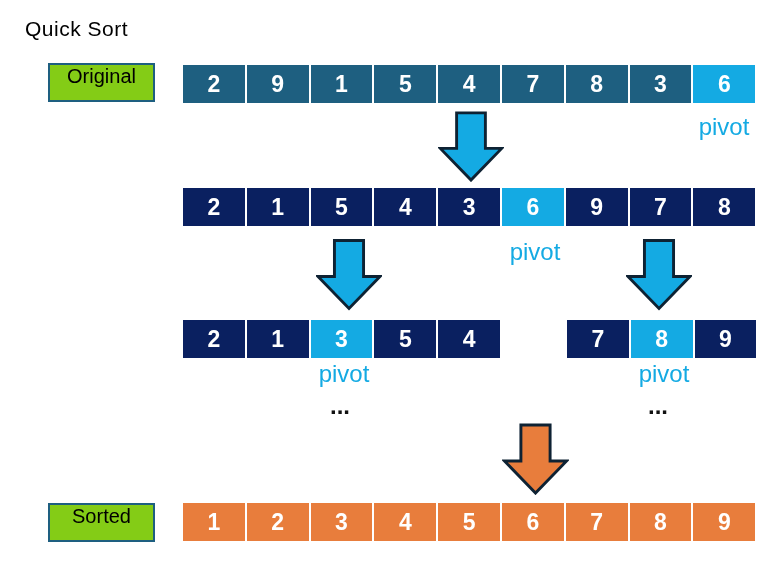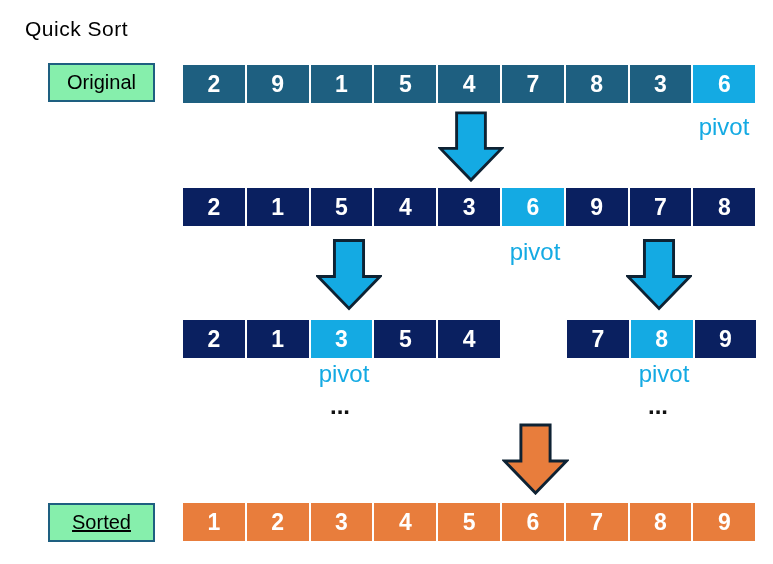--- a/index.html
+++ b/index.html
@@ -24,29 +24,28 @@
     color: #000;
     letter-spacing: 0.5px;
   }
   .label-box {
     position: absolute;
     left: 48px;
     width: 107px;
     height: 39px;
     box-sizing: border-box;
     border: 2px solid var(--teal);
-    background: #86efac;
+    background: #84cc16;
     display: flex;
-    align-items: center;
     justify-content: center;
     font-size: 20px;
     color: #000;
   }
   .label-box.original { top: 63px; }
-  .label-box.sorted   { top: 503px; text-decoration: underline; }
+  .label-box.sorted   { top: 503px; }
   .row {
     position: absolute;
     display: flex;
     gap: 2px;
   }
   .row-original   { left: 183px; top: 65px; }
   .row-pass1      { left: 183px; top: 188px; }
   .row-pass2-left { left: 183px; top: 320px; }
   .row-pass2-right{ left: 567px; top: 320px; }
   .row-sorted     { left: 183px; top: 503px; }

